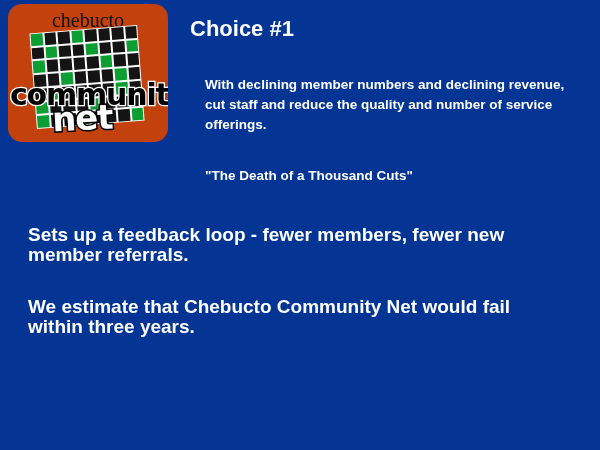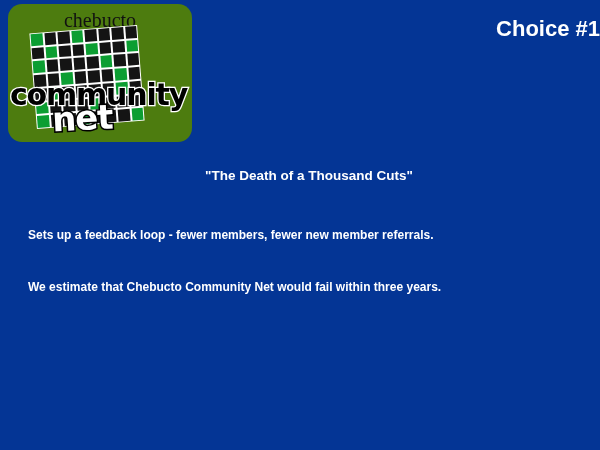--- a/index.html
+++ b/index.html
@@ -19,23 +19,23 @@
     height: 450px;
     background: #043595;
     overflow: hidden;
   }
 
   
   #logo-card {
     position: absolute;
     left: 8px;
     top: 4px;
-    width: 184px;
+    width: 160px;
     height: 138px;
-    background: #4d7c0f;
+    background: #c2410c;
     border-radius: 14px;
     overflow: hidden;
   }
 
   #logo-inner {
     position: absolute;
     inset: 0;
   }
 
   #logo-chebucto {
@@ -109,21 +109,21 @@
     transform: rotate(-3deg);
     white-space: nowrap;
   }
 
   
   #slide-title {
     position: absolute;
     left: 190px;
     top: 16px;
     width: 410px;
-    text-align: right;
+    text-align: left;
     color: #ffffff;
     font-family: "Liberation Sans", sans-serif;
     font-weight: bold;
     font-size: 22px;
     line-height: 26px;
   }
 
   
   #intro-paragraph {
     position: absolute;
@@ -153,21 +153,21 @@
   #points {
     position: absolute;
     left: 28px;
     top: 225px;
     width: 540px;
   }
   #points .point {
     color: #ffffff;
     font-family: "Liberation Sans", sans-serif;
     font-weight: bold;
-    font-size: 12px;
+    font-size: 19px;
     line-height: 20px;
     margin: 0 0 18px 0;
   }
   #points .point.spaced-extra {
     margin-top: 32px;
   }
   #points .point:last-child {
     margin-bottom: 16px;
   }
 </style>
@@ -237,20 +237,21 @@
           <i style="background: rgb(20, 20, 20);"></i>
           <i class="g" style="background: rgb(12, 158, 50);"></i>
         </div>
       <div id="logo-community">community</div>
       <div id="logo-net">net</div>
     </div>
   </div>
 
   <div id="slide-title">Choice #1</div>
 
+  <div id="intro-paragraph">With declining member numbers and declining revenue, cut staff and reduce the quality and number of service offerings.</div>
 
   <div id="quote-line">"The Death of a Thousand Cuts"</div>
 
   <div id="points">
       <p class="point">Sets up a feedback loop - fewer members, fewer new member referrals.</p>
       <p class="point spaced-extra">We estimate that Chebucto Community Net would fail within three years.</p>
     </div>
 
 </div>
 

